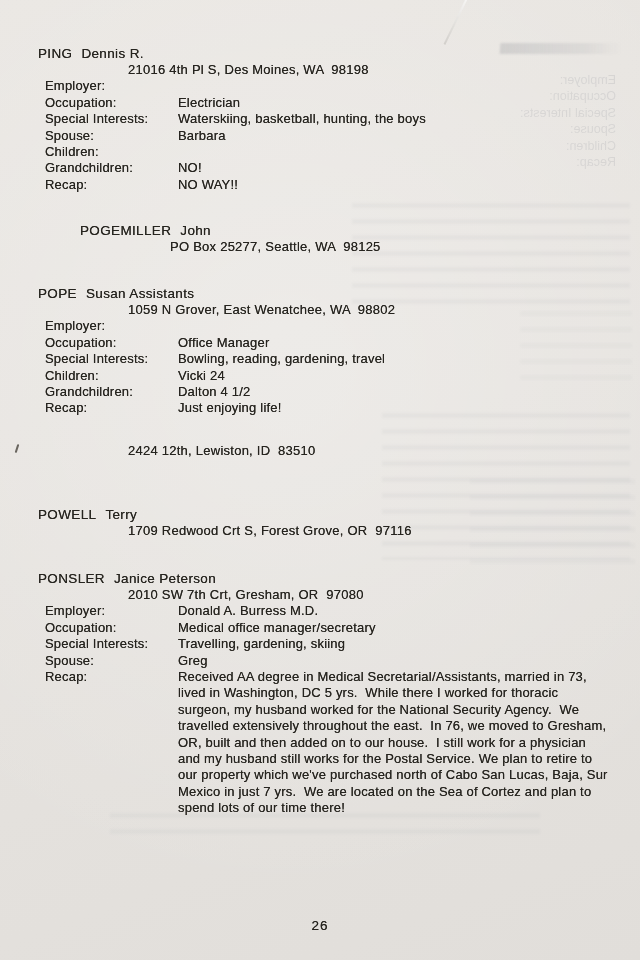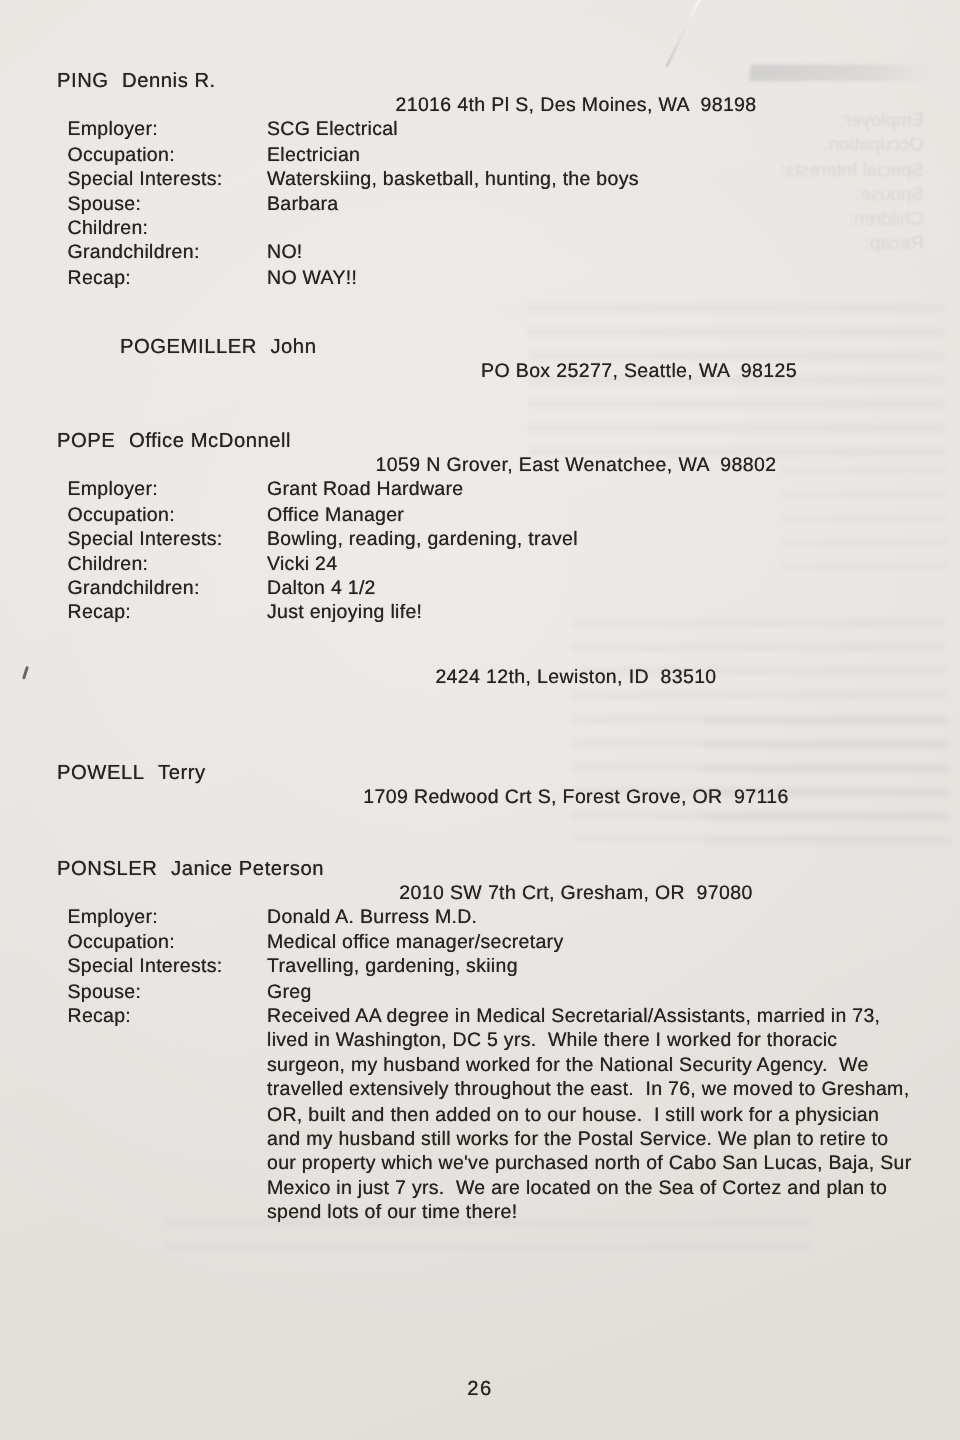--- a/index.html
+++ b/index.html
@@ -20,21 +20,20 @@
 
   .entry{ position:absolute; left:0; width:640px; }
   .name-line{
     padding-left:38px; font-size:13.5px; line-height:17px; letter-spacing:0.35px;
     white-space:pre-wrap;
   }
   .surname{ margin-right:9px; }
   .addr{
     padding-left:128px; font-size:13px; line-height:16.4px; letter-spacing:0.25px;
     white-space:pre-wrap;
-    text-align:center;
   }
   .frow{ display:flex; padding-left:45px; font-size:13px; line-height:16.4px; letter-spacing:0.2px; }
   .flabel{ width:133px; flex:none; }
   .fvalue{ width:434px; flex:none; white-space:pre-wrap; }
 
   .page-num{
     position:absolute; top:918px; left:0; width:640px; text-align:center;
     font-size:13.5px; letter-spacing:1px;
   }
 
@@ -93,21 +92,20 @@
 
 <div class="crease"></div>
 <div class="stray-mark"></div>
 
 <main class="ink">
     <article class="entry" style="top: 45px;">
       <div class="name-line"><span class="surname">PING</span><span class="given">Dennis R.</span></div>
       <div class="addr">21016 4th Pl S, Des Moines, WA  98198</div>
       <div class="frow">
         <span class="flabel">Employer:</span>
-        <span class="fvalue">SCG Electrical</span>
       </div>
       <div class="frow">
         <span class="flabel">Occupation:</span>
         <span class="fvalue">Electrician</span>
       </div>
       <div class="frow">
         <span class="flabel">Special Interests:</span>
         <span class="fvalue">Waterskiing, basketball, hunting, the boys</span>
       </div>
       <div class="frow">
@@ -124,25 +122,24 @@
       <div class="frow">
         <span class="flabel">Recap:</span>
         <span class="fvalue">NO WAY!!</span>
       </div>
     </article>
     <article class="entry" style="top: 222px; margin-left: 42px;">
       <div class="name-line"><span class="surname">POGEMILLER</span><span class="given">John</span></div>
       <div class="addr">PO Box 25277, Seattle, WA  98125</div>
     </article>
     <article class="entry" style="top: 285px;">
-      <div class="name-line"><span class="surname">POPE</span><span class="given">Office McDonnell</span></div>
+      <div class="name-line"><span class="surname">POPE</span><span class="given">Susan Assistants</span></div>
       <div class="addr">1059 N Grover, East Wenatchee, WA  98802</div>
       <div class="frow">
         <span class="flabel">Employer:</span>
-        <span class="fvalue">Grant Road Hardware</span>
       </div>
       <div class="frow">
         <span class="flabel">Occupation:</span>
         <span class="fvalue">Office Manager</span>
       </div>
       <div class="frow">
         <span class="flabel">Special Interests:</span>
         <span class="fvalue">Bowling, reading, gardening, travel</span>
       </div>
       <div class="frow">

